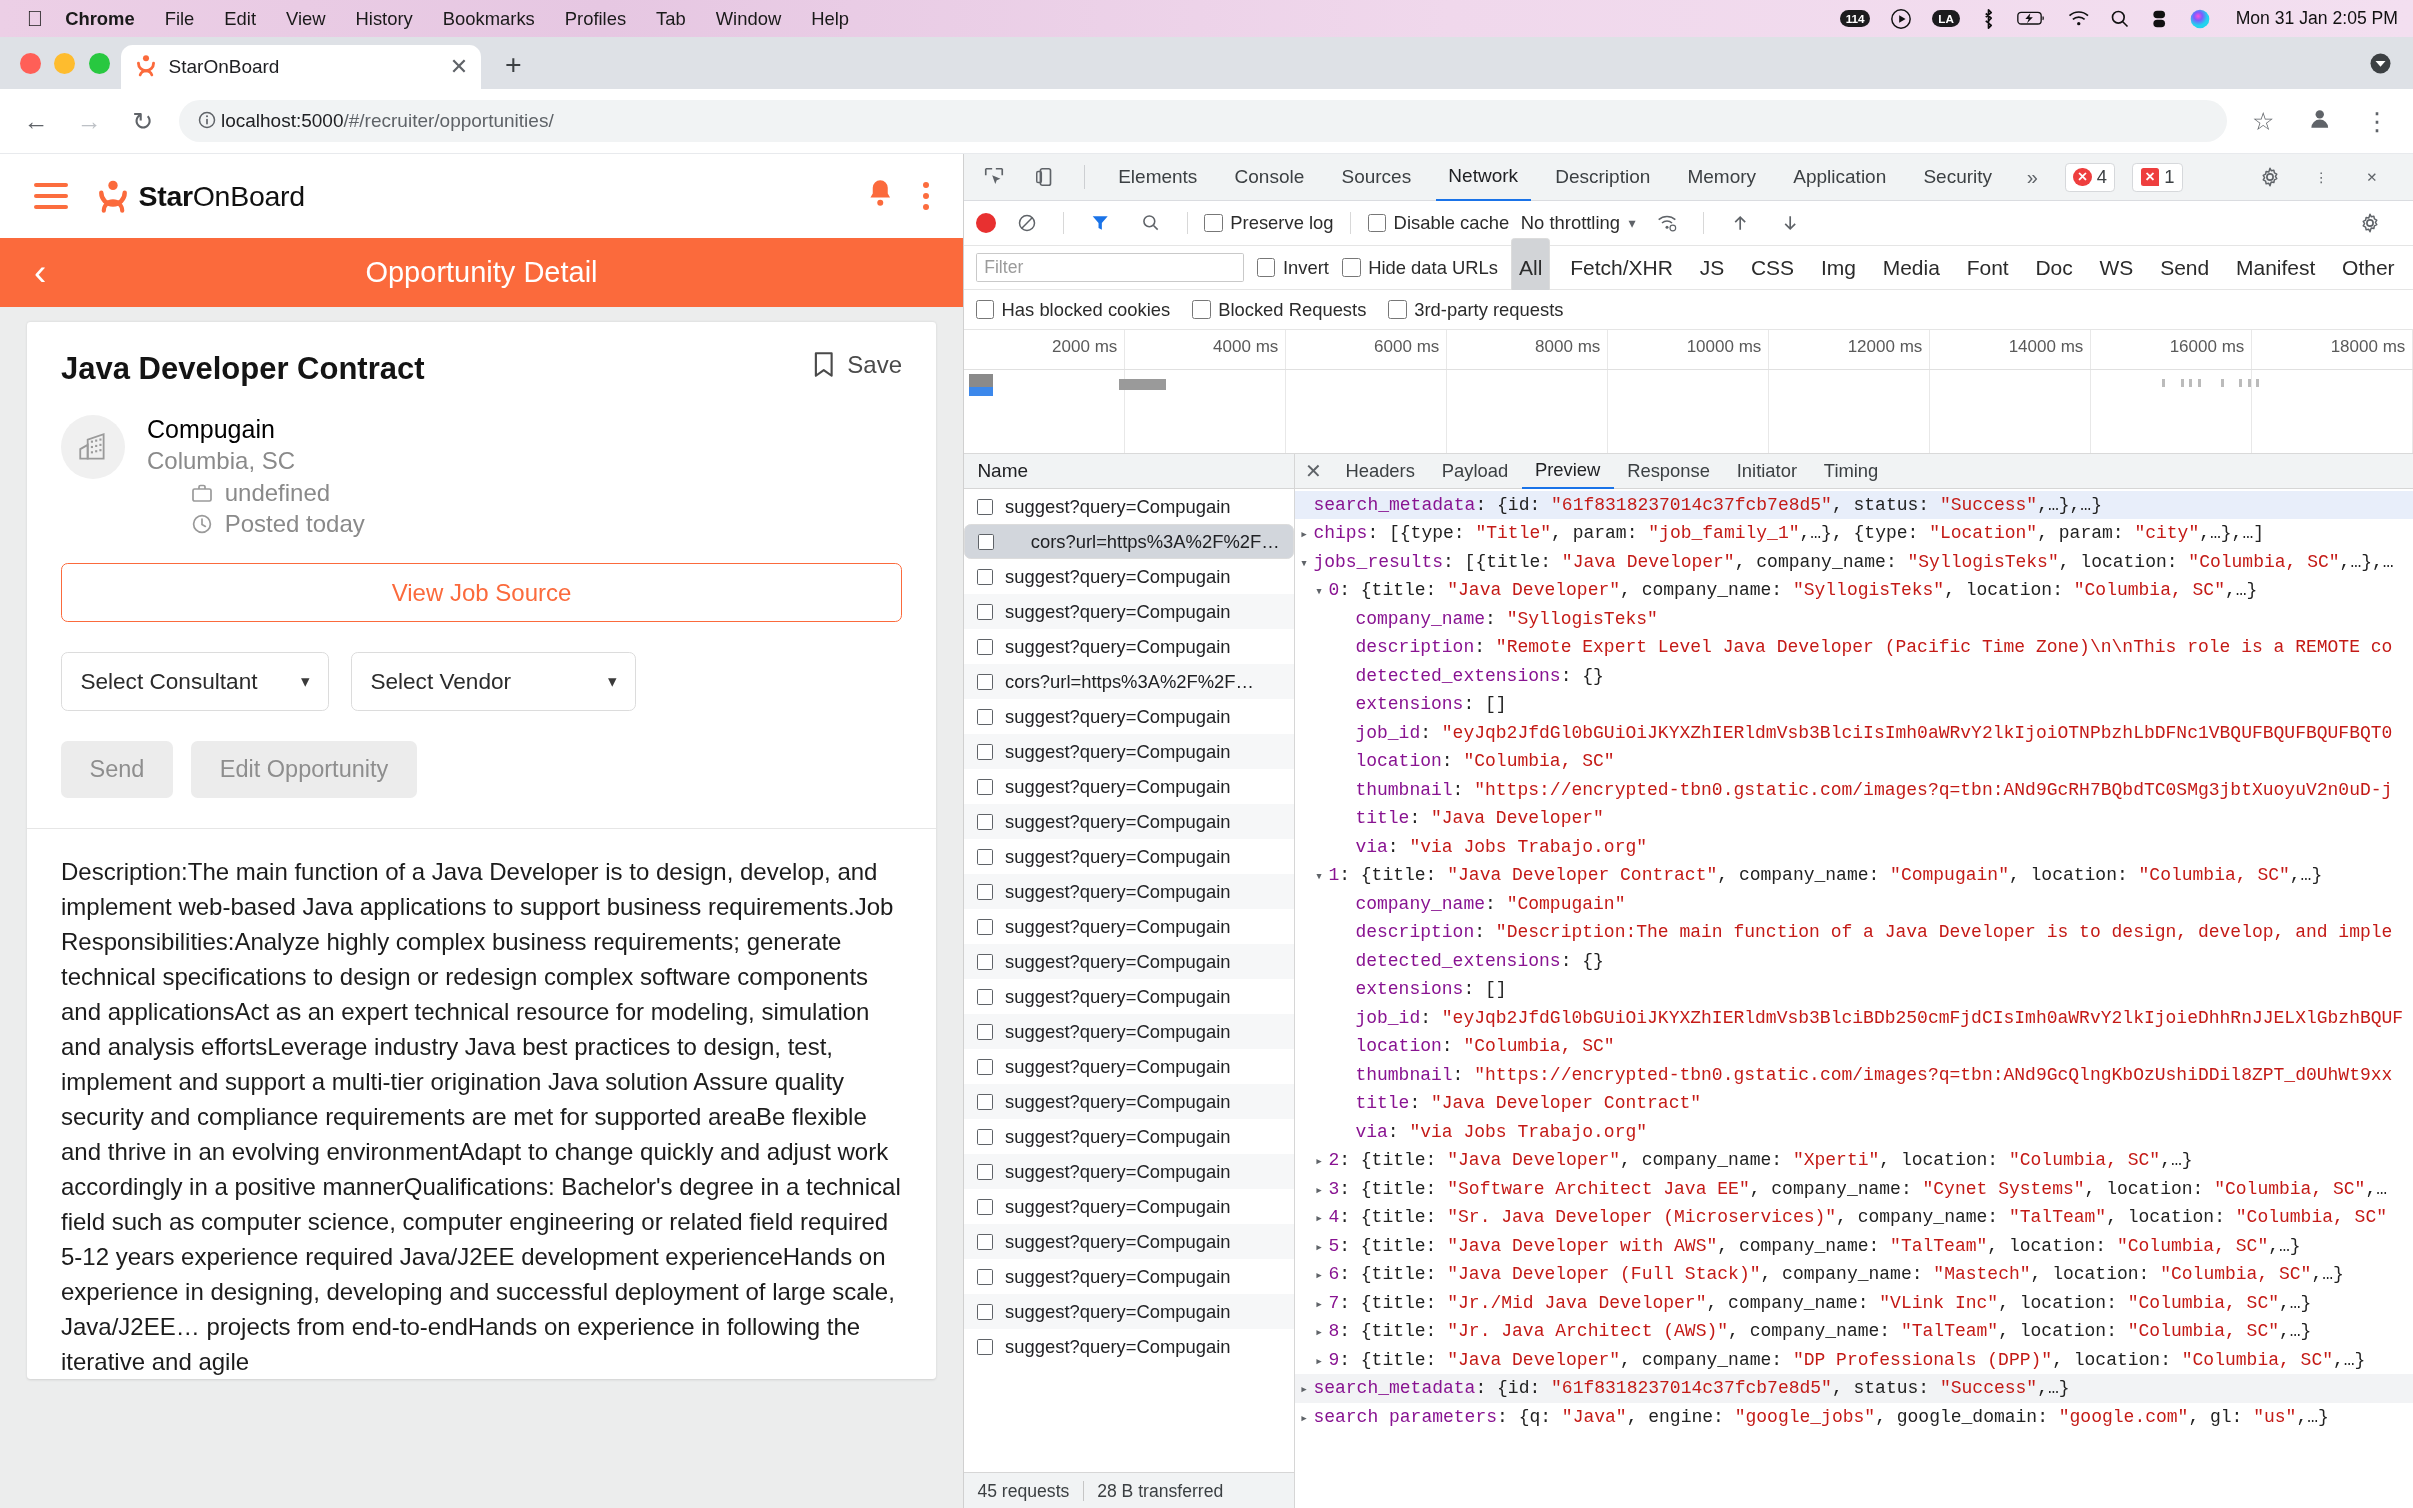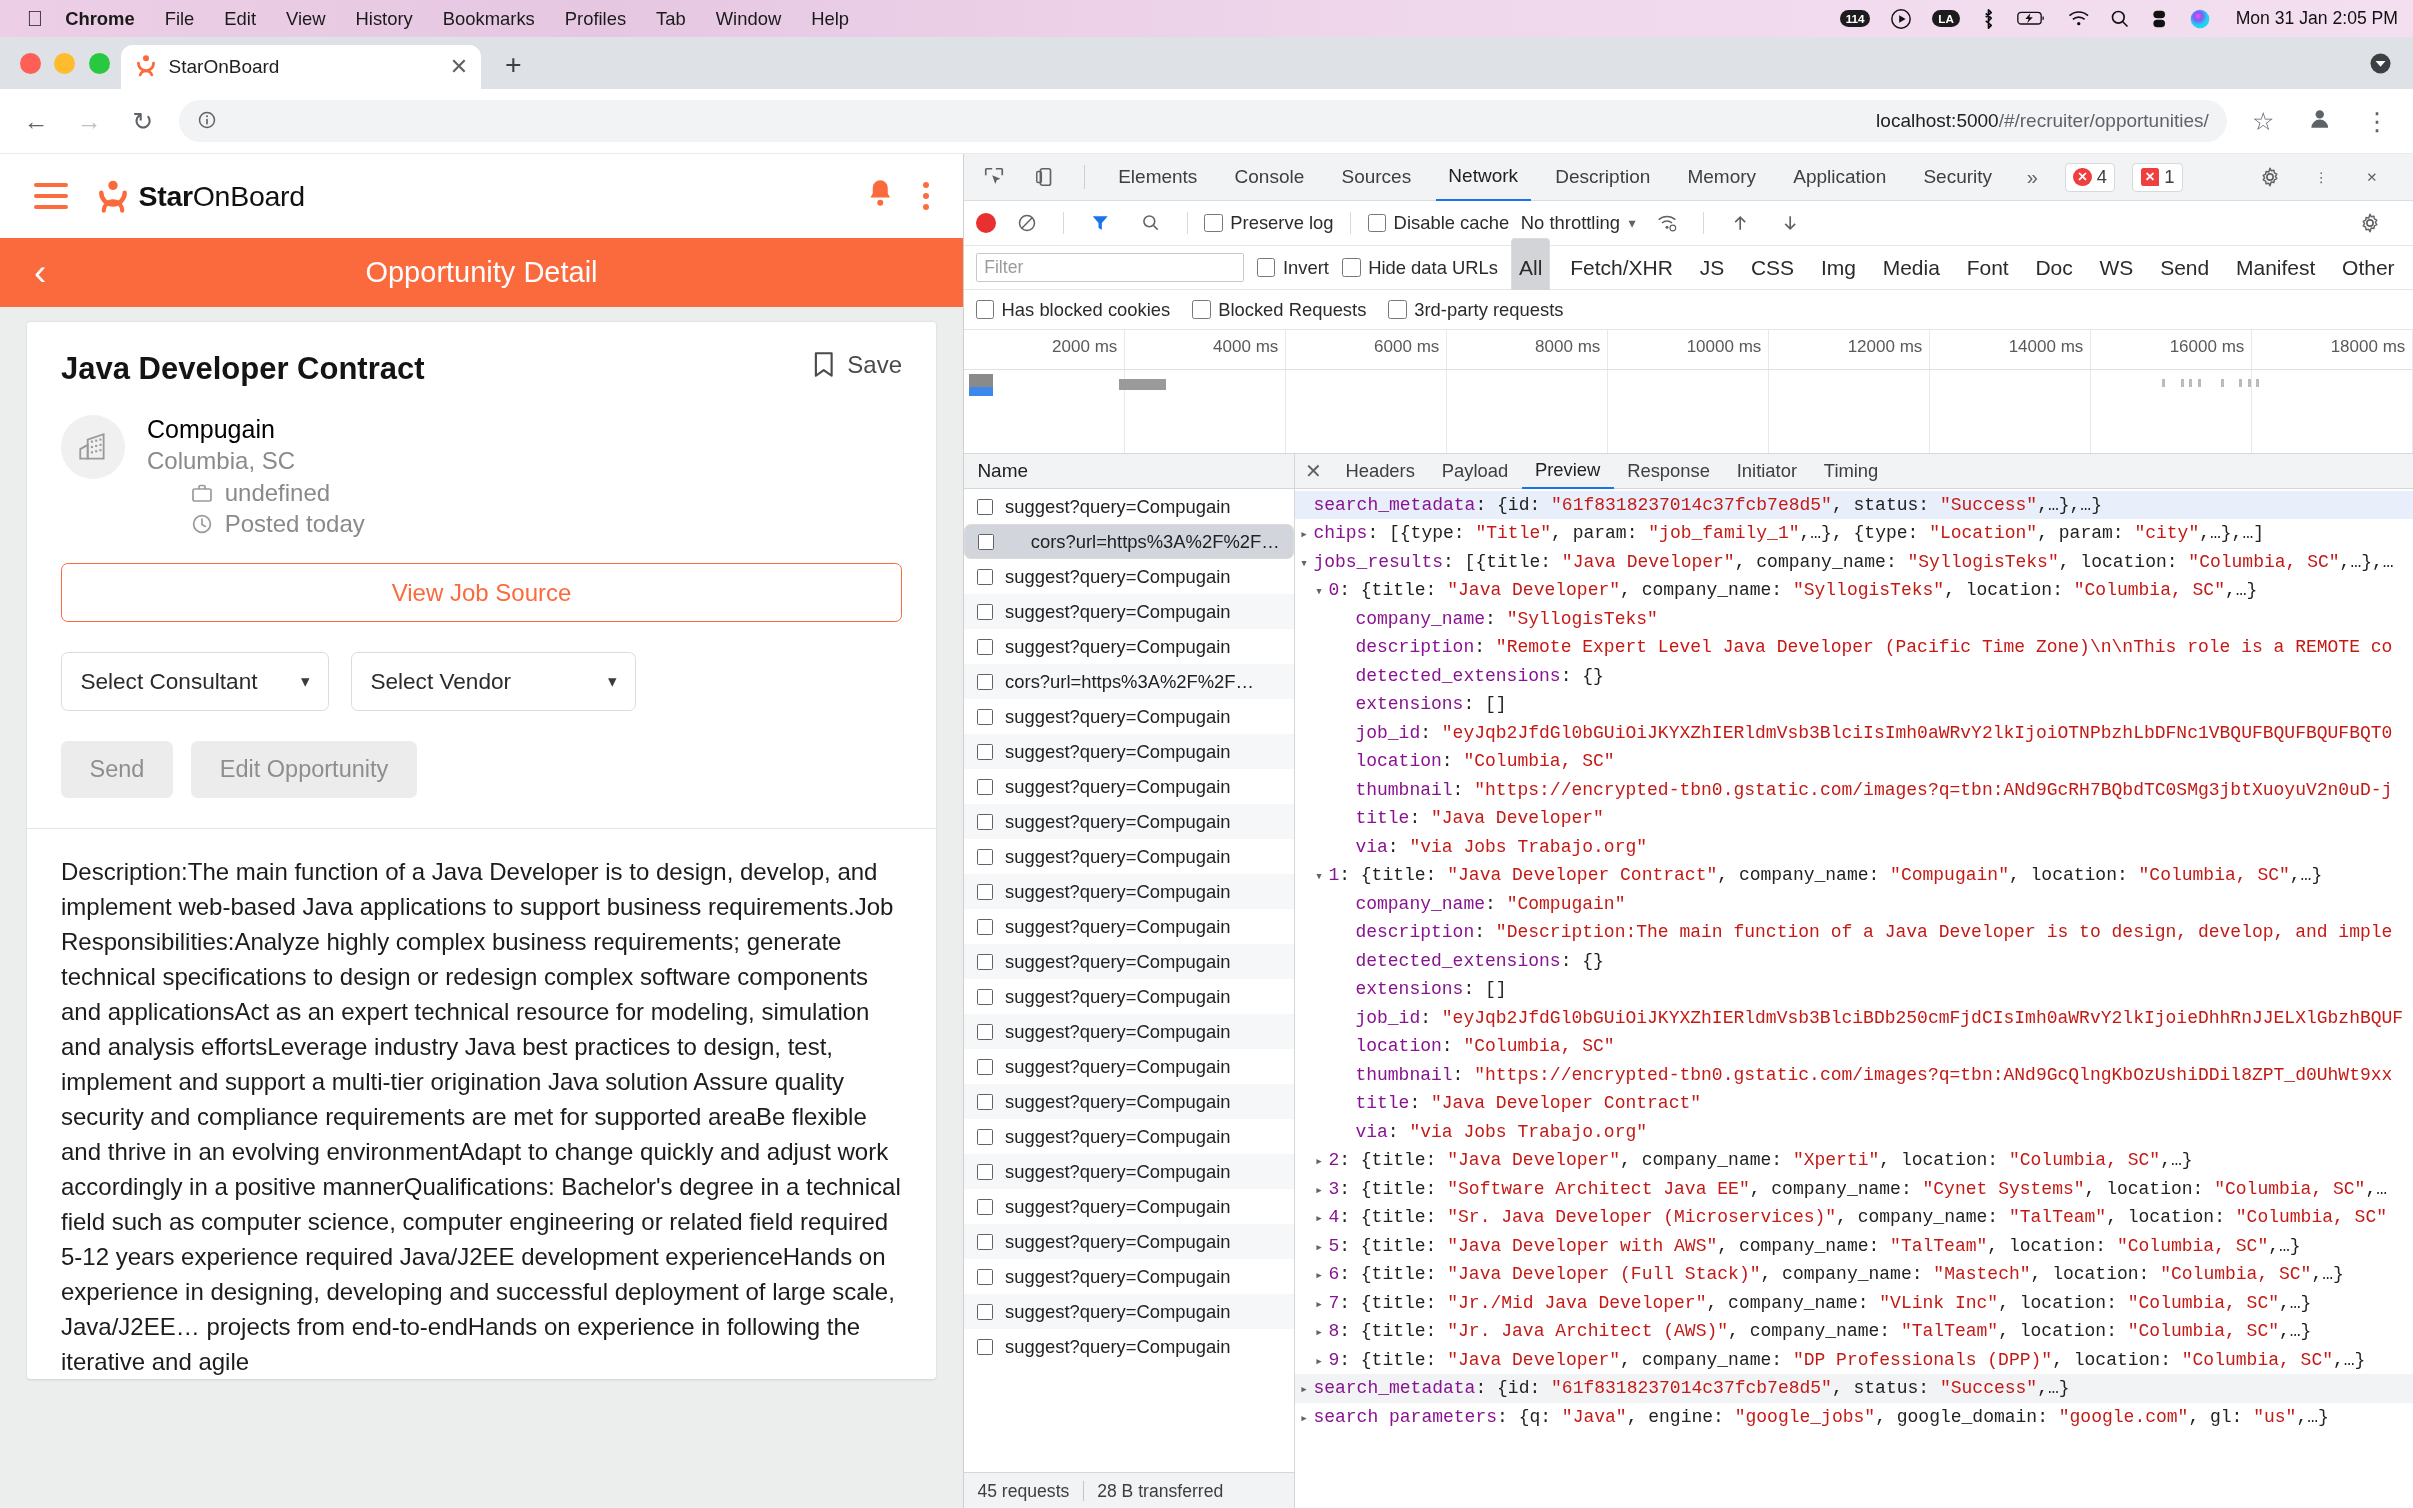--- a/index.html
+++ b/index.html
@@ -28,21 +28,21 @@
     padding:0 13.4px;gap:11.7px;}
   .tab-title{font-size:19px;color:#202124;flex:1;white-space:nowrap;overflow:hidden;}
   .tab-x{font-size:22px;color:#5f6368;}
   .newtab{font-size:28.5px;color:#3c4043;margin-left:23.5px;padding-bottom:8.4px;font-weight:300;}
   .tabstrip-right{position:absolute;right:20px;bottom:10px;}
 
   .omnibar{height:64px;background:#fff;display:flex;align-items:center;padding:0 18.4px;gap:18.4px;}
   .navico{font-size:25px;color:#5f6368;width:35px;text-align:center;}
   .navico.dim{color:#bdc1c6;}
   .urlbox{flex:1;height:42px;background:#f1f3f4;border-radius:21px;display:flex;align-items:center;
-    padding:0 18.4px;gap:4px;justify-content:space-between;}
+    padding:0 18.4px;gap:4px;}
   .urltext{font-size:19px;color:#5f6368;white-space:nowrap;}
   .urltext b{color:#202124;font-weight:normal;}
   .omni-right{display:flex;align-items:center;gap:22px;}
 
   .viewport{flex:1;display:flex;min-height:0;background:#fff;border-top:0.8px solid #e8eaed;}
 
   
   .page{width:964px;background:#fff;display:flex;flex-direction:column;min-height:0;
     border-right:0.8px solid #d0d0d0;}
   .appbar{height:84px;display:flex;align-items:center;padding:0 34px;justify-content:space-between;background:#fff;}

